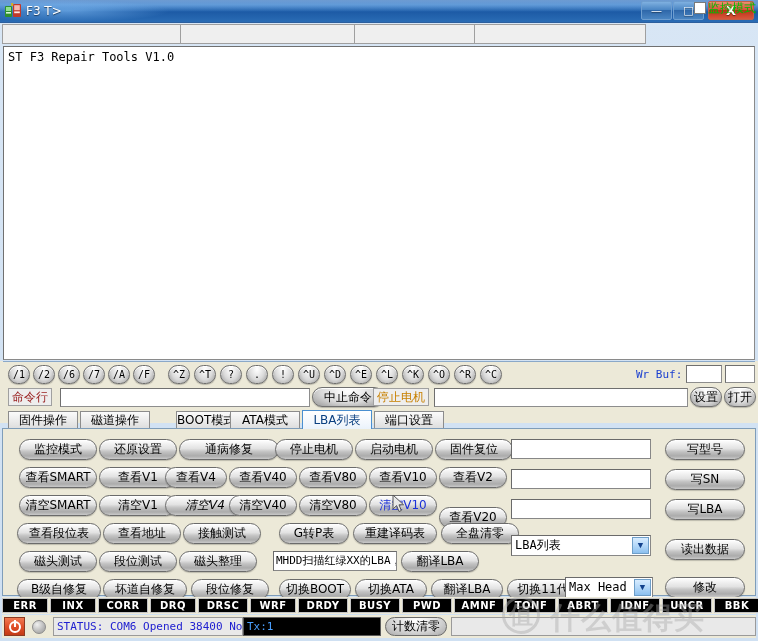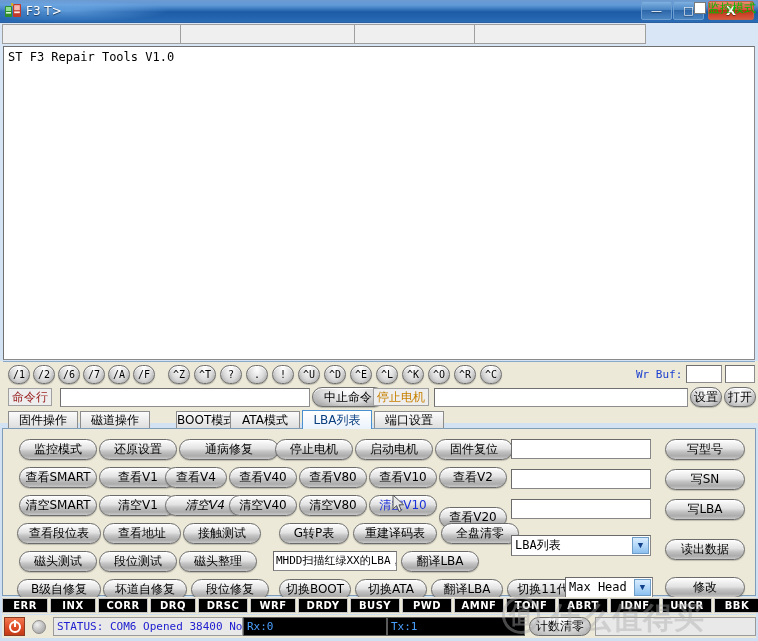--- a/index.html
+++ b/index.html
@@ -442,21 +442,20 @@
     </div>
   <div id="monitor-check">
     <div id="monitor-box"></div>
     <div id="monitor-label">监控模式</div>
   </div>
 
   <div id="statusbar">
     <div id="led-red"></div>
     <div id="led-gray"></div>
     <div id="status-text" style="width:190px">STATUS: COM6 Opened 38400 Nor</div>
-    <div class="cntbox" style="width:144px">Rx:0</div>
     <div class="cntbox" style="width:138px">Tx:1</div>
     <div id="clear-count">计数清零</div>
     <div id="status-blank"></div>
   </div>
 
   <div id="watermark">
     <div id="wm-circle">值</div>
     <div id="wm-text">什么值得买</div>
   </div>
 

